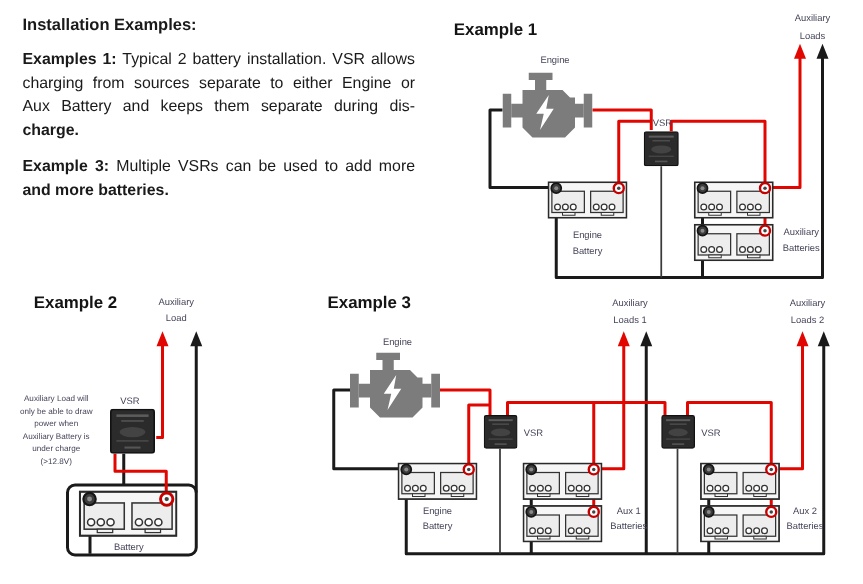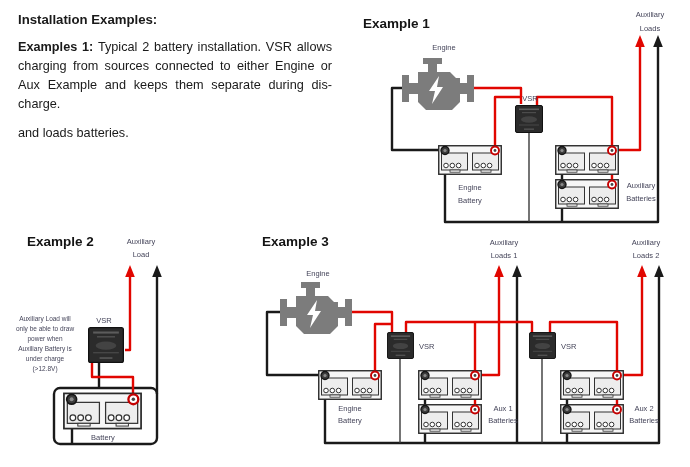--- a/index.html
+++ b/index.html
@@ -3,21 +3,21 @@
 <meta charset="utf-8">
 <style>
   html,body{margin:0;padding:0;background:#ffffff;}
   .canvas{position:relative;width:690px;height:467px;background:#fff;overflow:hidden;
           font-family:"Liberation Sans",sans-serif;color:#1a1a1a;}
   
   .intro{position:absolute;left:18px;top:10px;width:314px;font-size:12.7px;line-height:19px;}
   .intro h3{font-size:13.2px;margin:0 0 9px 0;font-weight:bold;}
   .para{margin:0 0 10px 0;}
   .jline{text-align:justify;text-align-last:justify;}
-  .jline.last{text-align-last:left;}
+  .jline.last{text-align-last:left;font-weight:bold;}
   
   .diagram{position:absolute;}
   .d1{left:345px;top:0;}
   .d2{left:0;top:230px;}
   .d3{left:240px;top:230px;}
   svg text{font-family:"Liberation Sans",sans-serif;}
   .ttl{font-size:13.5px;font-weight:bold;fill:#141414;}
   .lbl{font-size:7.5px;fill:#45455a;}
   .mid{text-anchor:middle;}
   .note{font-size:6.5px;fill:#45455a;text-anchor:middle;}
@@ -78,28 +78,29 @@
         </g>
       </symbol>
     </defs>
   </svg>
 
   <div class="intro">
     <h3>Installation Examples:</h3>
     <div>
         <div class="para">
           <div class="jline"><b>Examples 1:</b> Typical 2 battery installation. VSR allows</div>
-          <div class="jline">charging from sources connected to either Engine or</div>
-          <div class="jline">Aux Example and keeps them separate during dis-</div>
+          <div class="jline">charging from sources separate to either Engine or</div>
+          <div class="jline">Aux Battery and keeps them separate during dis-</div>
           <div class="jline last">charge.</div>
         </div>
         <div class="para">
         </div>
         <div class="para">
-          <div class="jline last">and loads batteries.</div>
+          <div class="jline"><b>Example 3:</b> Multiple VSRs can be used to add more</div>
+          <div class="jline last">and more batteries.</div>
         </div>
       </div>
   </div>
 
   <svg class="diagram d1" width="345" height="230" viewBox="0 0 345 230">
     <g class="wblk" stroke="#1a1a1a">
       <path d="M57,88 H47 V150 H97"></path>
       <path d="M100,152 V222 H313 V46"></path>
       <path d="M217,152 V222"></path>
     </g>

